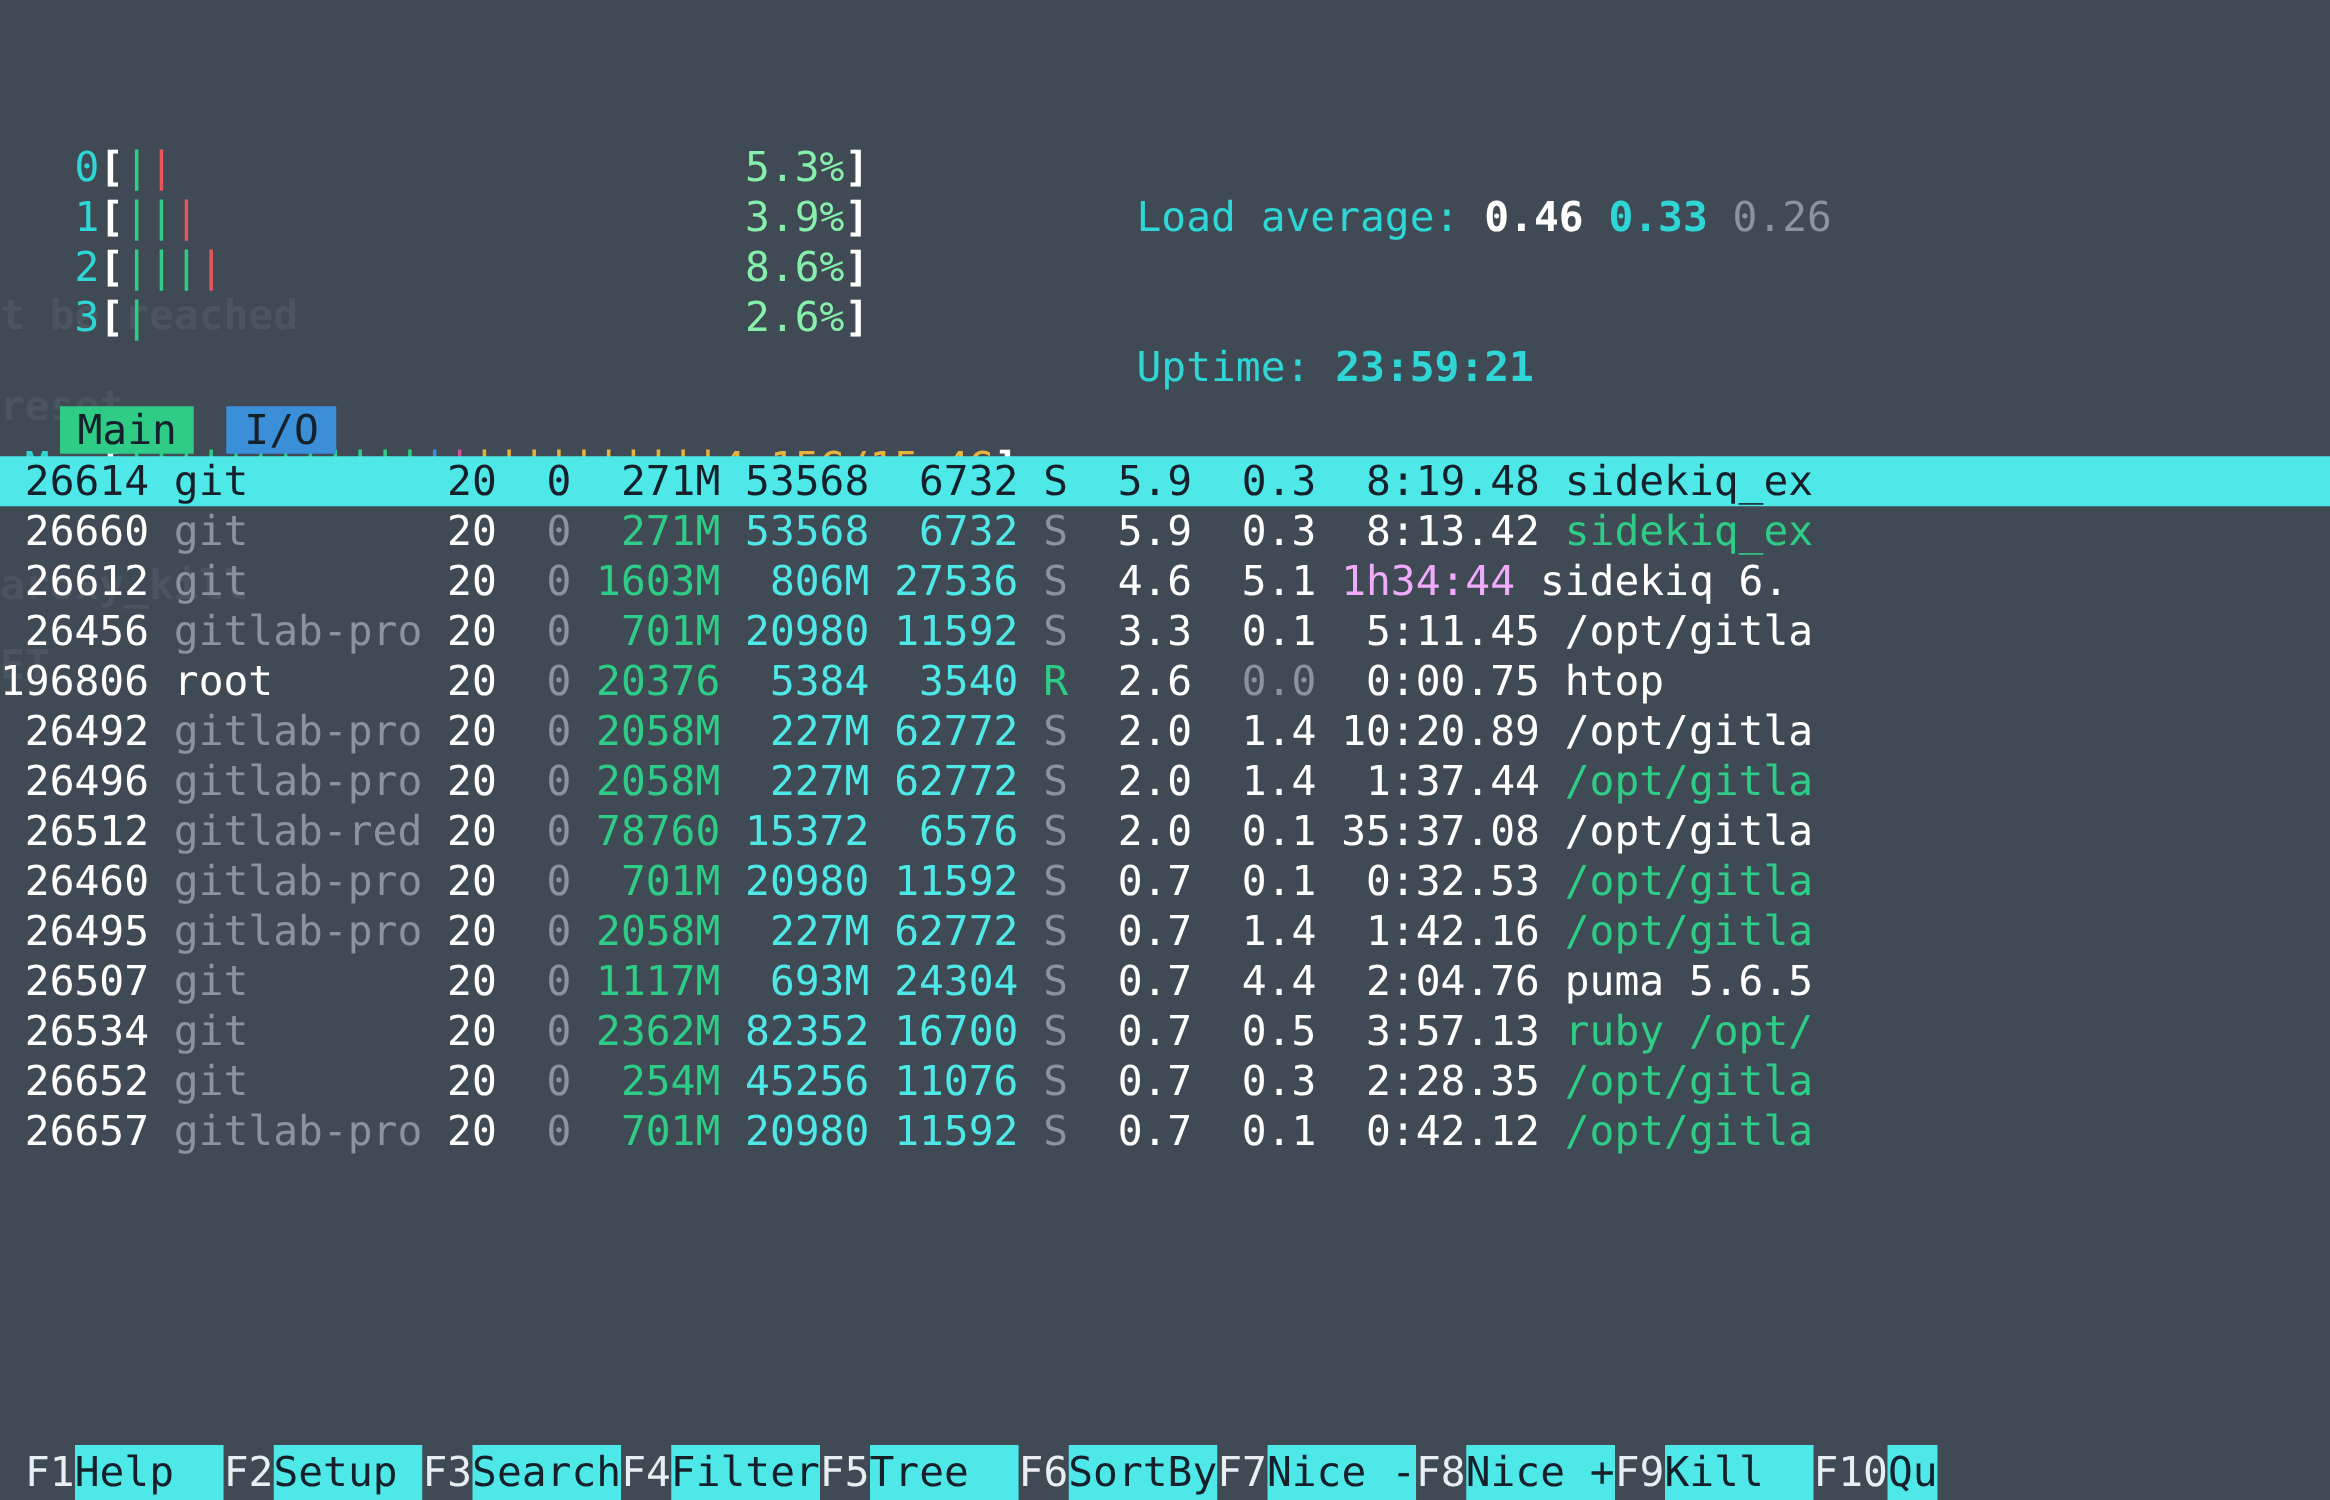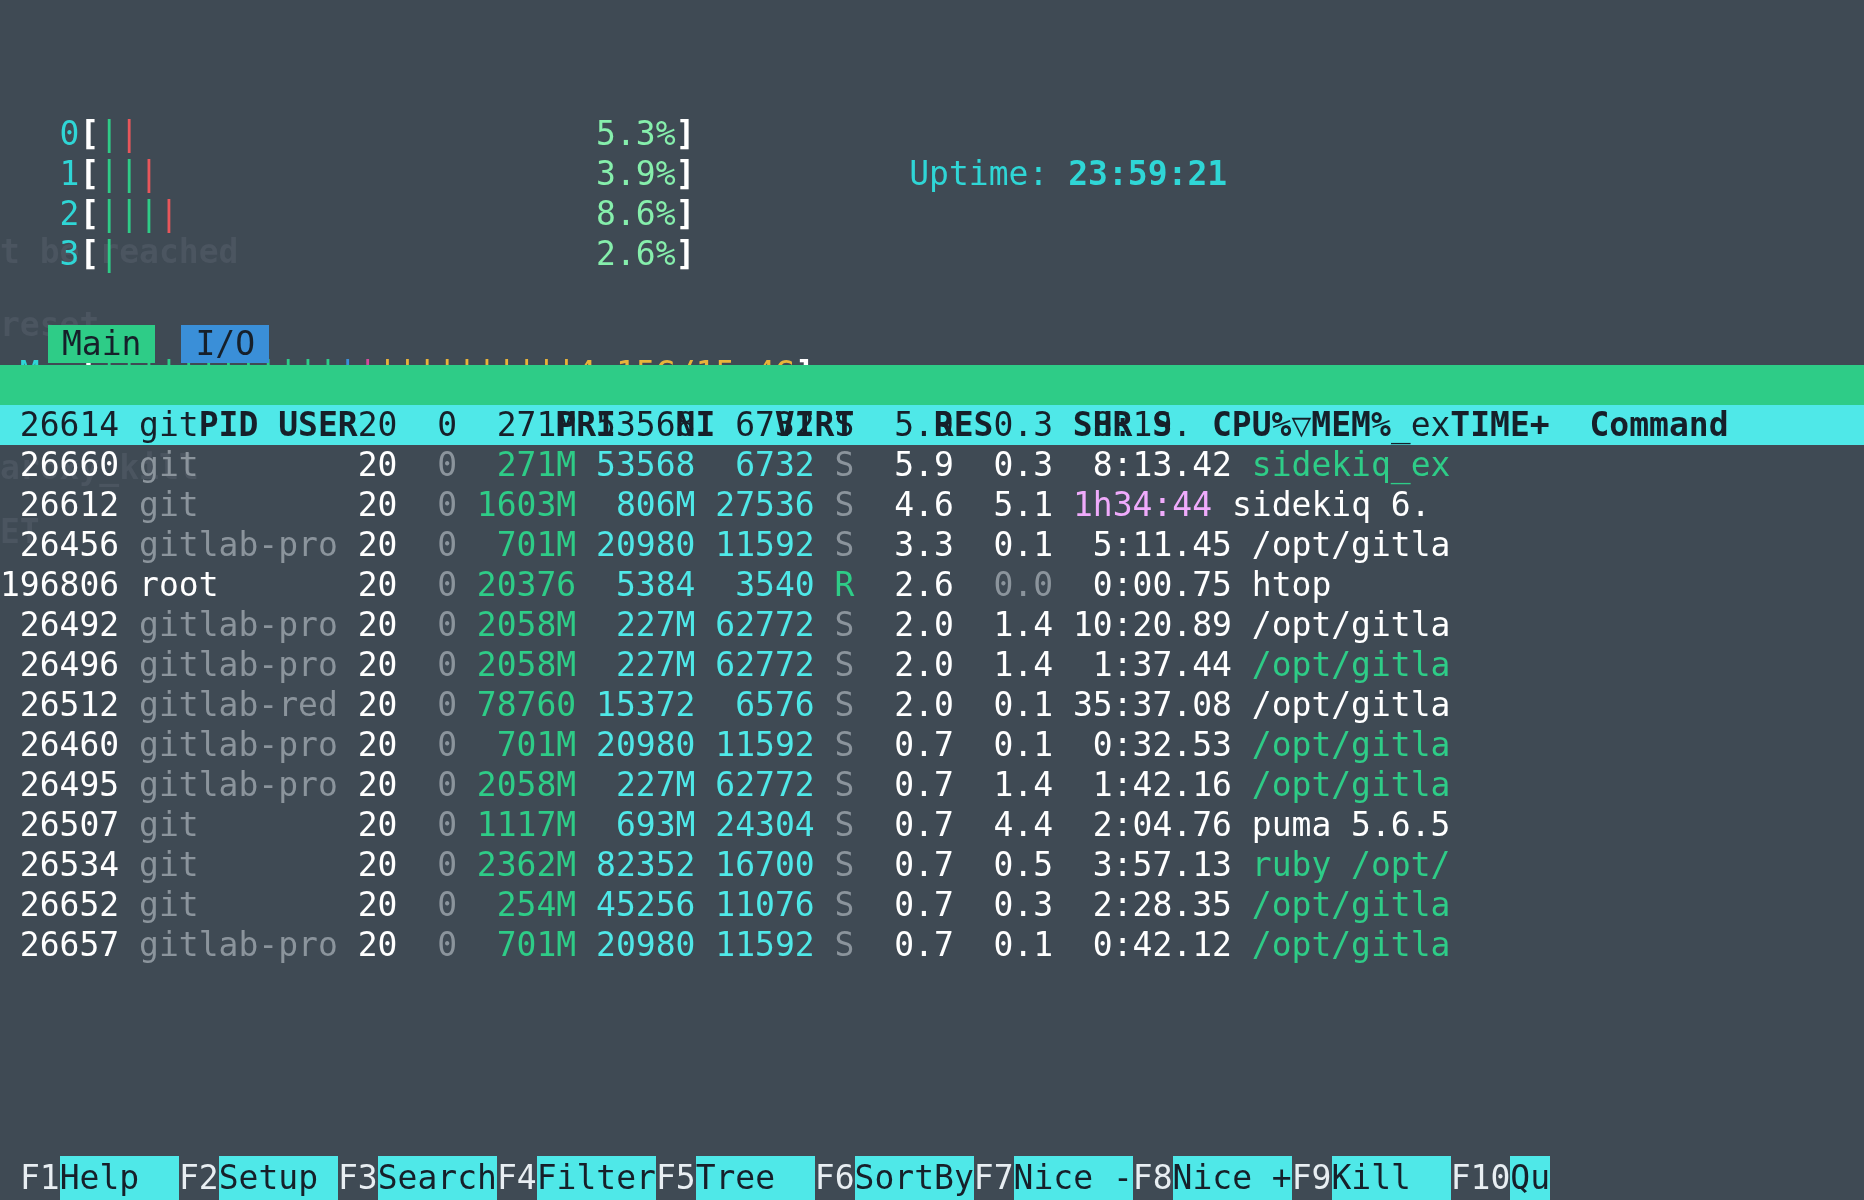--- a/index.html
+++ b/index.html
@@ -84,33 +84,33 @@
       <div class="ghost" style="left: 0px; top: 512px;">ET</div>
     </div>
 
   <div class="meters">
     <div id="meters-cpu"><div class="mrow"><span class="lbl">   0</span><span class="brk">[</span><span class="bar-g">|</span><span class="bar-r">|</span><span style="color:transparent">                      </span><span class="dim"> 5.3%</span><span class="brk">]</span></div><div class="mrow"><span class="lbl">   1</span><span class="brk">[</span><span class="bar-g">|</span><span class="bar-g">|</span><span class="bar-r">|</span><span style="color:transparent">                     </span><span class="dim"> 3.9%</span><span class="brk">]</span></div><div class="mrow"><span class="lbl">   2</span><span class="brk">[</span><span class="bar-g">|</span><span class="bar-g">|</span><span class="bar-g">|</span><span class="bar-r">|</span><span style="color:transparent">                    </span><span class="dim"> 8.6%</span><span class="brk">]</span></div><div class="mrow"><span class="lbl">   3</span><span class="brk">[</span><span class="bar-g">|</span><span style="color:transparent">                       </span><span class="dim"> 2.6%</span><span class="brk">]</span></div></div>
     <div class="mrow"><span id="mem-line"><span class="lbl"> Mem</span><span class="brk">[</span><span class="bar-g">|</span><span class="bar-g">|</span><span class="bar-g">|</span><span class="bar-g">|</span><span class="bar-g">|</span><span class="bar-g">|</span><span class="bar-g">|</span><span class="bar-g">|</span><span class="bar-g">|</span><span class="bar-g">|</span><span class="bar-g">|</span><span class="bar-g">|</span><span class="bar-b">|</span><span class="bar-m">|</span><span class="bar-y">|</span><span class="bar-y">|</span><span class="bar-y">|</span><span class="bar-y">|</span><span class="bar-y">|</span><span class="bar-y">|</span><span class="bar-y">|</span><span class="bar-y">|</span><span class="bar-y">|</span><span class="bar-y">|</span><span style="color:transparent"></span><span class="memtxt">4.15G/15.4G</span><span class="brk">]</span></span></div>
   </div>
 
   <div class="stats">
     <div class="srow">
+      <span class="s-lbl">Load average: </span><span class="s-wh">0.46</span><span class="s-lbl"> </span><span class="s-cy">0.33</span><span class="s-lbl"> </span><span class="s-dim">0.26</span>
+    </div>
+    <div class="srow">
       <span class="s-lbl">Uptime: </span><span class="s-cy">23:59:21</span>
     </div>
   </div>
 
   <div class="tabs">
     <div class="tab tab-main">Main</div>
     <div class="tab tab-io">I/O</div>
   </div>
 
   <div class="table">
-    <div class="thead">
-      <span>    PID USER          PRI   NI   VIRT    RES    SHR S </span><span class="sortcol"> CPU%▽MEM%</span><span>   TIME+  Command</span>
-    </div>
     <div id="rows">
         <div class="row sel"><span class="c-pid"> 26614</span> <span class="c-user-w">git       </span><span class="c-num"> 20</span><span class="c-zero">  0</span><span class="c-virt">  271M</span><span class="c-cy"> 53568</span><span class="c-cy">  6732</span> <span class="c-state">S</span><span class="c-wh">  5.9</span><span class="c-wh">  0.3</span><span class="c-time">  8:19.48</span> <span class="c-cmd">sidekiq_ex</span></div>
         <div class="row"><span class="c-pid"> 26660</span> <span class="c-user">git       </span><span class="c-num"> 20</span><span class="c-zero">  0</span><span class="c-virt">  271M</span><span class="c-cy"> 53568</span><span class="c-cy">  6732</span> <span class="c-state">S</span><span class="c-wh">  5.9</span><span class="c-wh">  0.3</span><span class="c-time">  8:13.42</span> <span class="c-cmd-g">sidekiq_ex</span></div>
         <div class="row"><span class="c-pid"> 26612</span> <span class="c-user">git       </span><span class="c-num"> 20</span><span class="c-zero">  0</span><span class="c-virt"> 1603M</span><span class="c-cy">  806M</span><span class="c-cy"> 27536</span> <span class="c-state">S</span><span class="c-wh">  4.6</span><span class="c-wh">  5.1</span><span class="c-h"> 1h34:44</span> <span class="c-cmd">sidekiq 6.</span></div>
         <div class="row"><span class="c-pid"> 26456</span> <span class="c-user">gitlab-pro</span><span class="c-num"> 20</span><span class="c-zero">  0</span><span class="c-virt">  701M</span><span class="c-cy"> 20980</span><span class="c-cy"> 11592</span> <span class="c-state">S</span><span class="c-wh">  3.3</span><span class="c-wh">  0.1</span><span class="c-time">  5:11.45</span> <span class="c-cmd">/opt/gitla</span></div>
         <div class="row"><span class="c-pid">196806</span> <span class="c-user-w">root      </span><span class="c-num"> 20</span><span class="c-zero">  0</span><span class="c-virt"> 20376</span><span class="c-cy">  5384</span><span class="c-cy">  3540</span> <span class="c-state-r">R</span><span class="c-wh">  2.6</span><span class="c-zero">  0.0</span><span class="c-time">  0:00.75</span> <span class="c-cmd">htop</span></div>
         <div class="row"><span class="c-pid"> 26492</span> <span class="c-user">gitlab-pro</span><span class="c-num"> 20</span><span class="c-zero">  0</span><span class="c-virt"> 2058M</span><span class="c-cy">  227M</span><span class="c-cy"> 62772</span> <span class="c-state">S</span><span class="c-wh">  2.0</span><span class="c-wh">  1.4</span><span class="c-time"> 10:20.89</span> <span class="c-cmd">/opt/gitla</span></div>
         <div class="row"><span class="c-pid"> 26496</span> <span class="c-user">gitlab-pro</span><span class="c-num"> 20</span><span class="c-zero">  0</span><span class="c-virt"> 2058M</span><span class="c-cy">  227M</span><span class="c-cy"> 62772</span> <span class="c-state">S</span><span class="c-wh">  2.0</span><span class="c-wh">  1.4</span><span class="c-time">  1:37.44</span> <span class="c-cmd-g">/opt/gitla</span></div>
         <div class="row"><span class="c-pid"> 26512</span> <span class="c-user">gitlab-red</span><span class="c-num"> 20</span><span class="c-zero">  0</span><span class="c-virt"> 78760</span><span class="c-cy"> 15372</span><span class="c-cy">  6576</span> <span class="c-state">S</span><span class="c-wh">  2.0</span><span class="c-wh">  0.1</span><span class="c-time"> 35:37.08</span> <span class="c-cmd">/opt/gitla</span></div>
         <div class="row"><span class="c-pid"> 26460</span> <span class="c-user">gitlab-pro</span><span class="c-num"> 20</span><span class="c-zero">  0</span><span class="c-virt">  701M</span><span class="c-cy"> 20980</span><span class="c-cy"> 11592</span> <span class="c-state">S</span><span class="c-wh">  0.7</span><span class="c-wh">  0.1</span><span class="c-time">  0:32.53</span> <span class="c-cmd-g">/opt/gitla</span></div>

